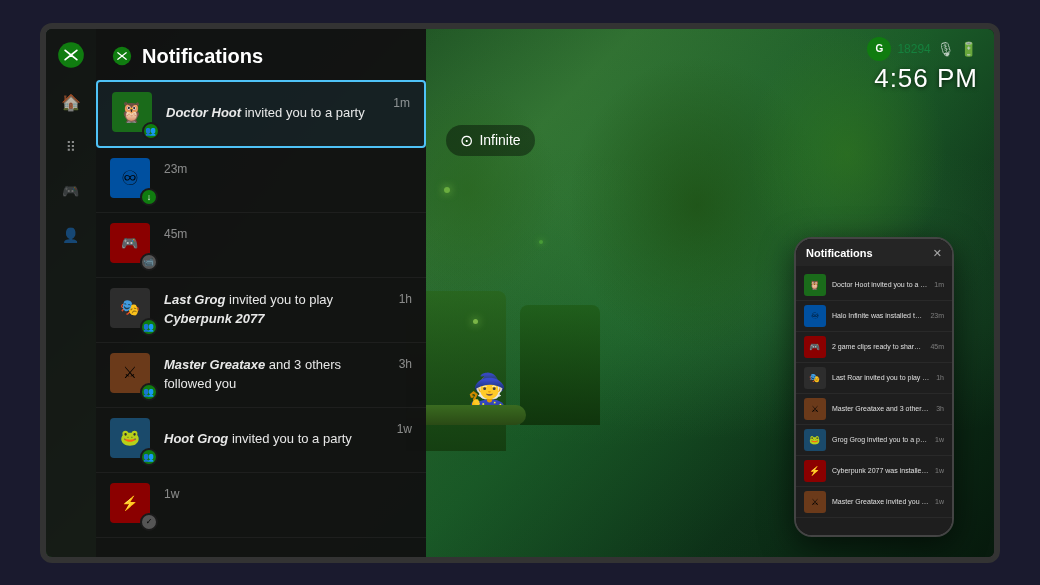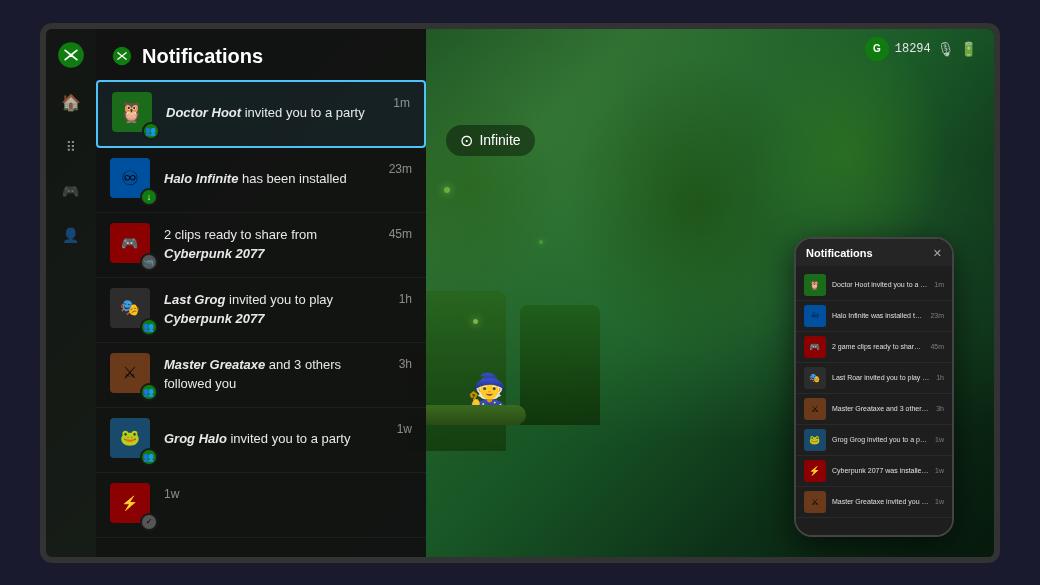--- a/index.html
+++ b/index.html
@@ -357,37 +357,27 @@
           </div>
         </div>
         <div class="notif-time">1m</div>
       </div>
 
       <div class="notification-item">
         <div class="notif-avatar">
           <div class="avatar-img" style="background:#0050a0;font-size:20px;">♾</div>
           <div class="avatar-badge" style="background:#107c10;color:white;">↓</div>
         </div>
-        <div class="notif-content">
-          <div class="notif-text">
-            <strong>Halo Infinite</strong> has been installed
-          </div>
-        </div>
         <div class="notif-time">23m</div>
       </div>
 
       <div class="notification-item">
         <div class="notif-avatar">
           <div class="avatar-img" style="background:#8b0000;font-size:14px;color:orange;">🎮</div>
           <div class="avatar-badge" style="background:#555;">📹</div>
-        </div>
-        <div class="notif-content">
-          <div class="notif-text">
-            2 clips ready to share from <strong>Cyberpunk 2077</strong>
-          </div>
         </div>
         <div class="notif-time">45m</div>
       </div>
 
       <div class="notification-item">
         <div class="notif-avatar">
           <div class="avatar-img" style="background:#2d2d2d;font-size:16px;">🎭</div>
           <div class="avatar-badge" style="background:#107c10;">👥</div>
         </div>
         <div class="notif-content">
@@ -411,21 +401,21 @@
         <div class="notif-time">3h</div>
       </div>
 
       <div class="notification-item">
         <div class="notif-avatar">
           <div class="avatar-img" style="background:#1a4a6b;font-size:16px;">🐸</div>
           <div class="avatar-badge" style="background:#107c10;">👥</div>
         </div>
         <div class="notif-content">
           <div class="notif-text">
-            <strong>Grog Halo</strong> invited you to a party
+            <strong>Hoot Grog</strong> invited you to a party
           </div>
         </div>
         <div class="notif-time">1w</div>
       </div>
 
       <div class="notification-item">
         <div class="notif-avatar">
           <div class="avatar-img" style="background:#8b0000;font-size:14px;color:yellow;">⚡</div>
           <div class="avatar-badge" style="background:#555;font-size:8px;">✓</div>
         </div>
@@ -438,26 +428,27 @@
   <div class="options-btn">
     <span style="font-size:16px;">⊙</span>
     <span>Infinite</span>
   </div>
 
   <div style="position:absolute;top:8px;right:16px;z-index:15;display:flex;flex-direction:column;align-items:flex-end;gap:2px;">
     <div style="display:flex;align-items:center;gap:6px;">
       <div class="gamerscore-badge">
         <span style="font-size:10px;font-weight:bold;">G</span>
       </div>
-      <span style="color:#e5e5e5;font-size:12px;font-family:Liberation Mono, monospace;">18294</span>
+      <span style="color:#15803d;font-size:12px;">18294</span>
 
       <span style="color:rgba(255,255,255,0.7);font-size:14px;">🎙</span>
 
       <span style="color:rgba(255,255,255,0.7);font-size:14px;">🔋</span>
     </div>
+    <div style="color:white;font-size:26px;font-weight:300;letter-spacing:1px;text-shadow:0 1px 4px rgba(0,0,0,0.7);">4:56 PM</div>
   </div>
 
   <div class="phone-mockup">
     <div class="phone-screen">
       <div class="phone-notif-header">
         <span class="phone-notif-title">Notifications</span>
         <span class="phone-close">✕</span>
       </div>
       <div class="phone-notif-list">
 

